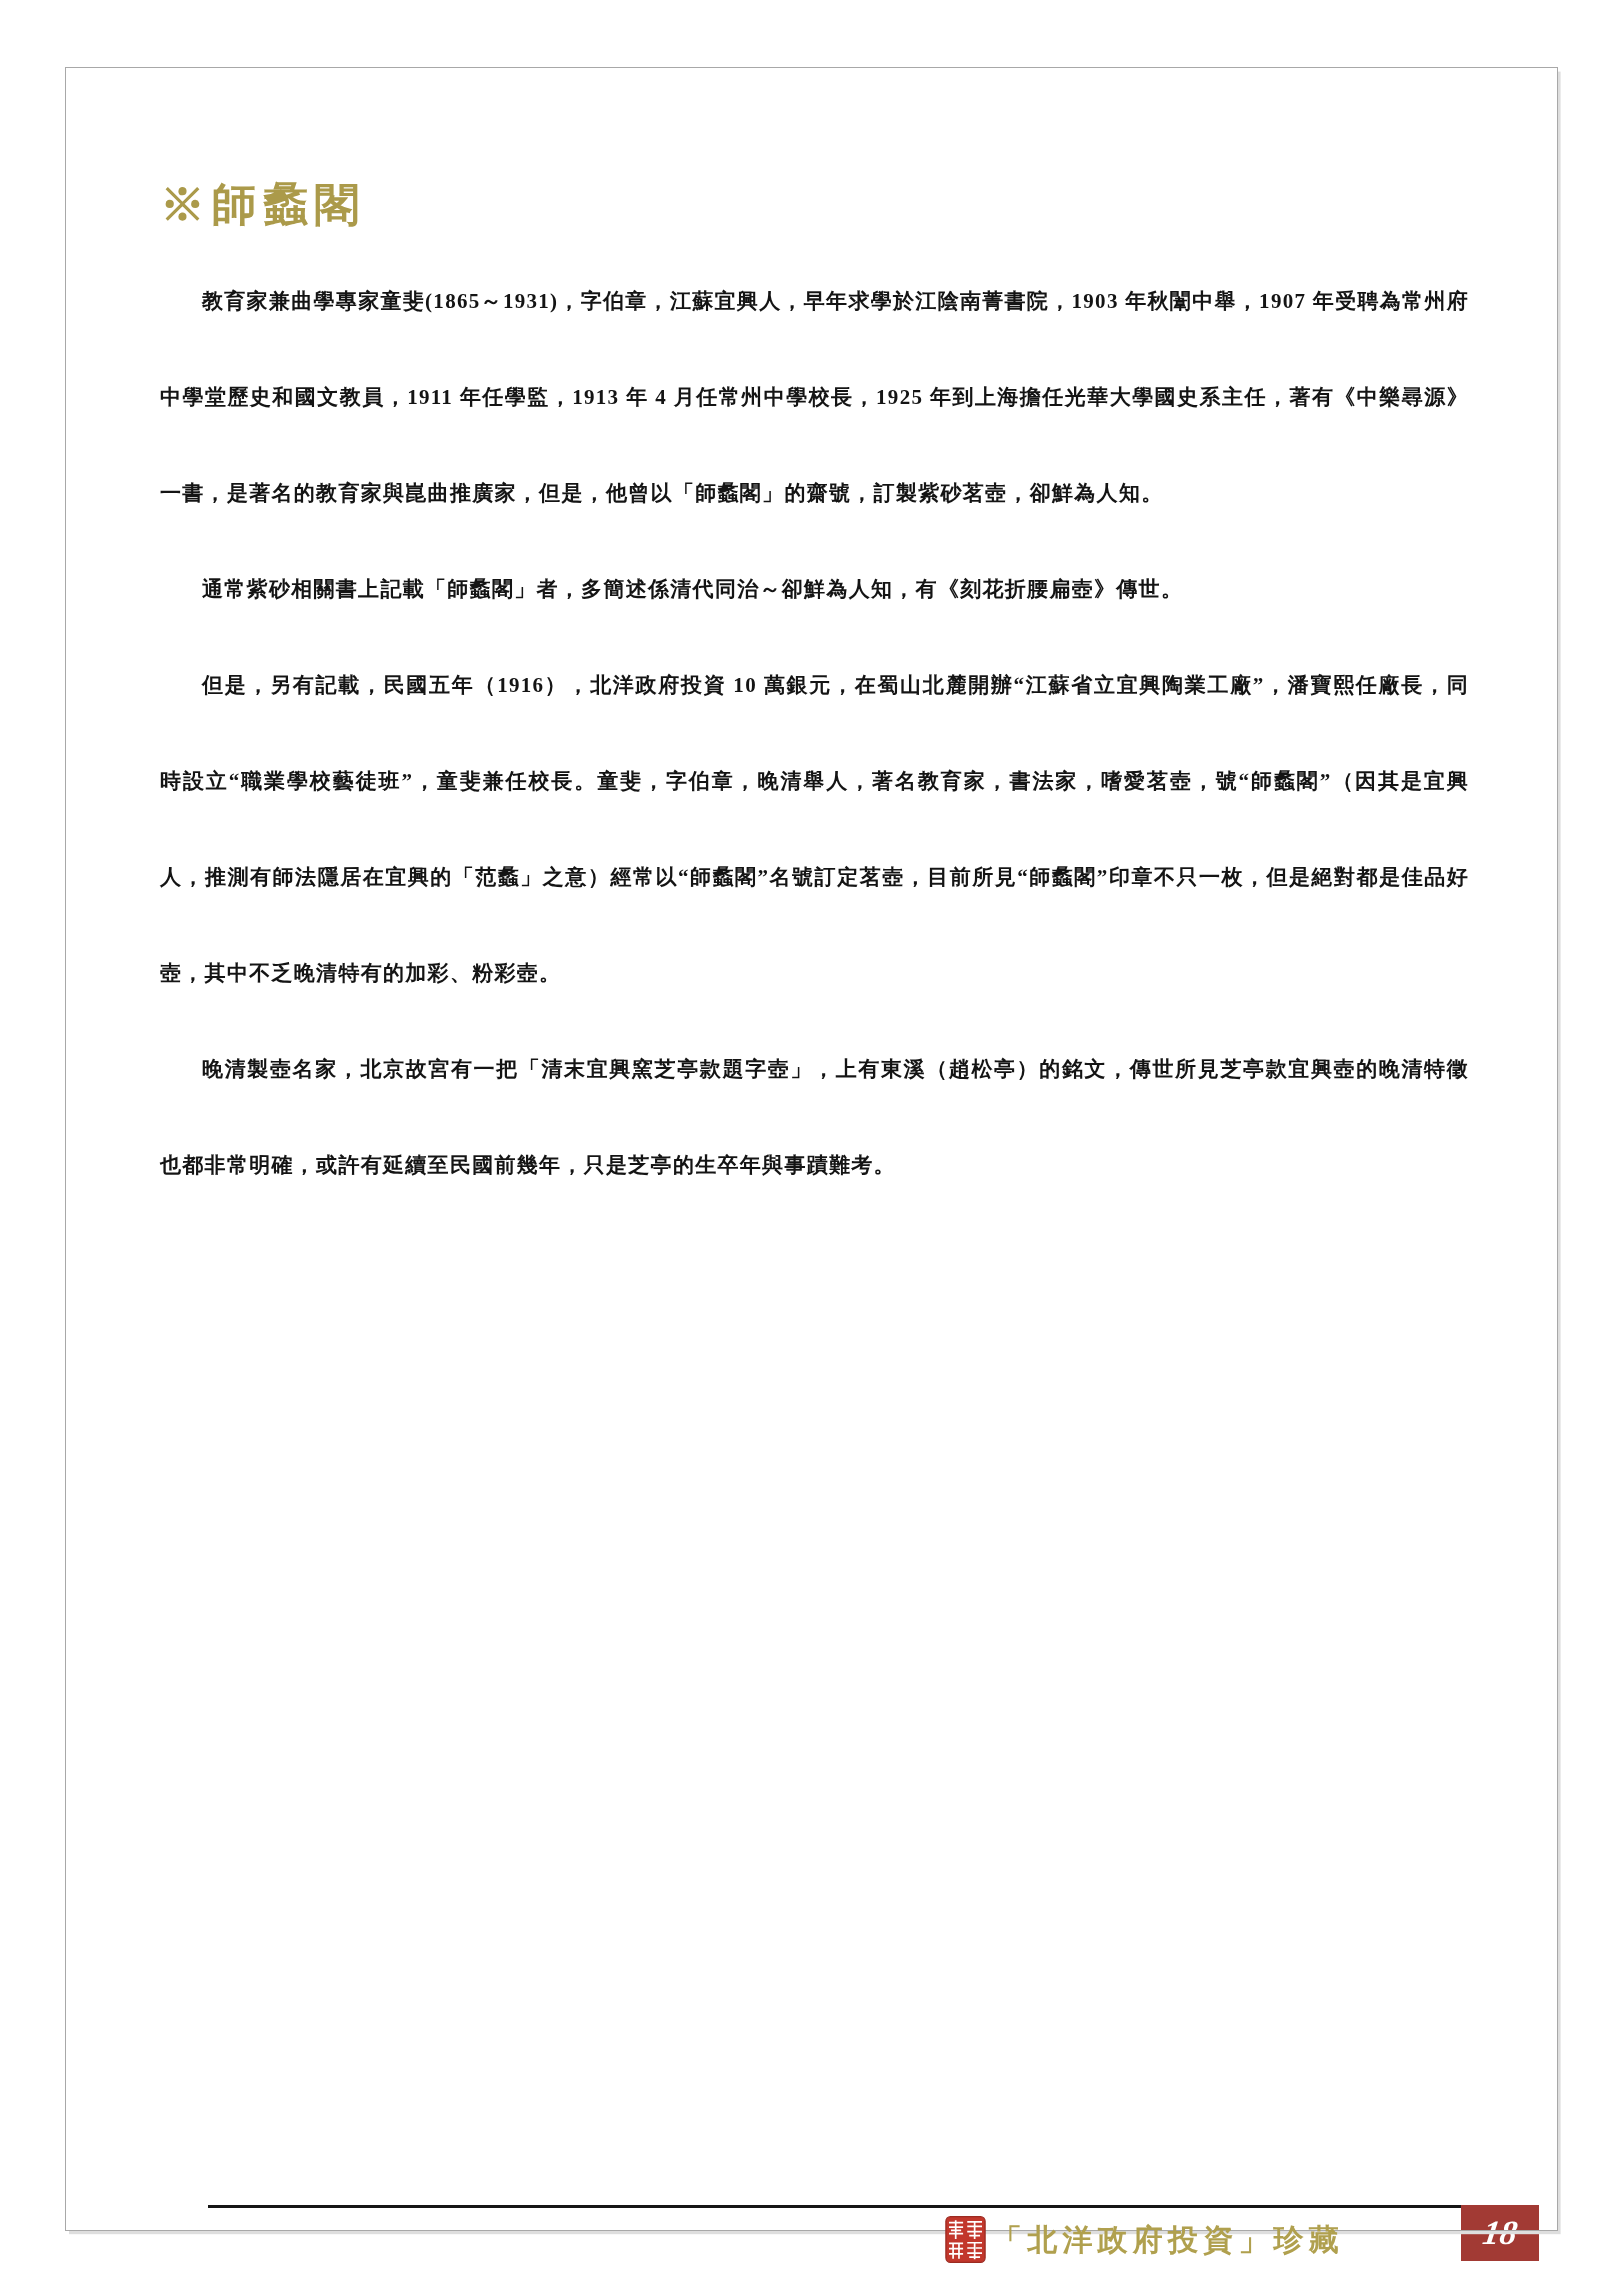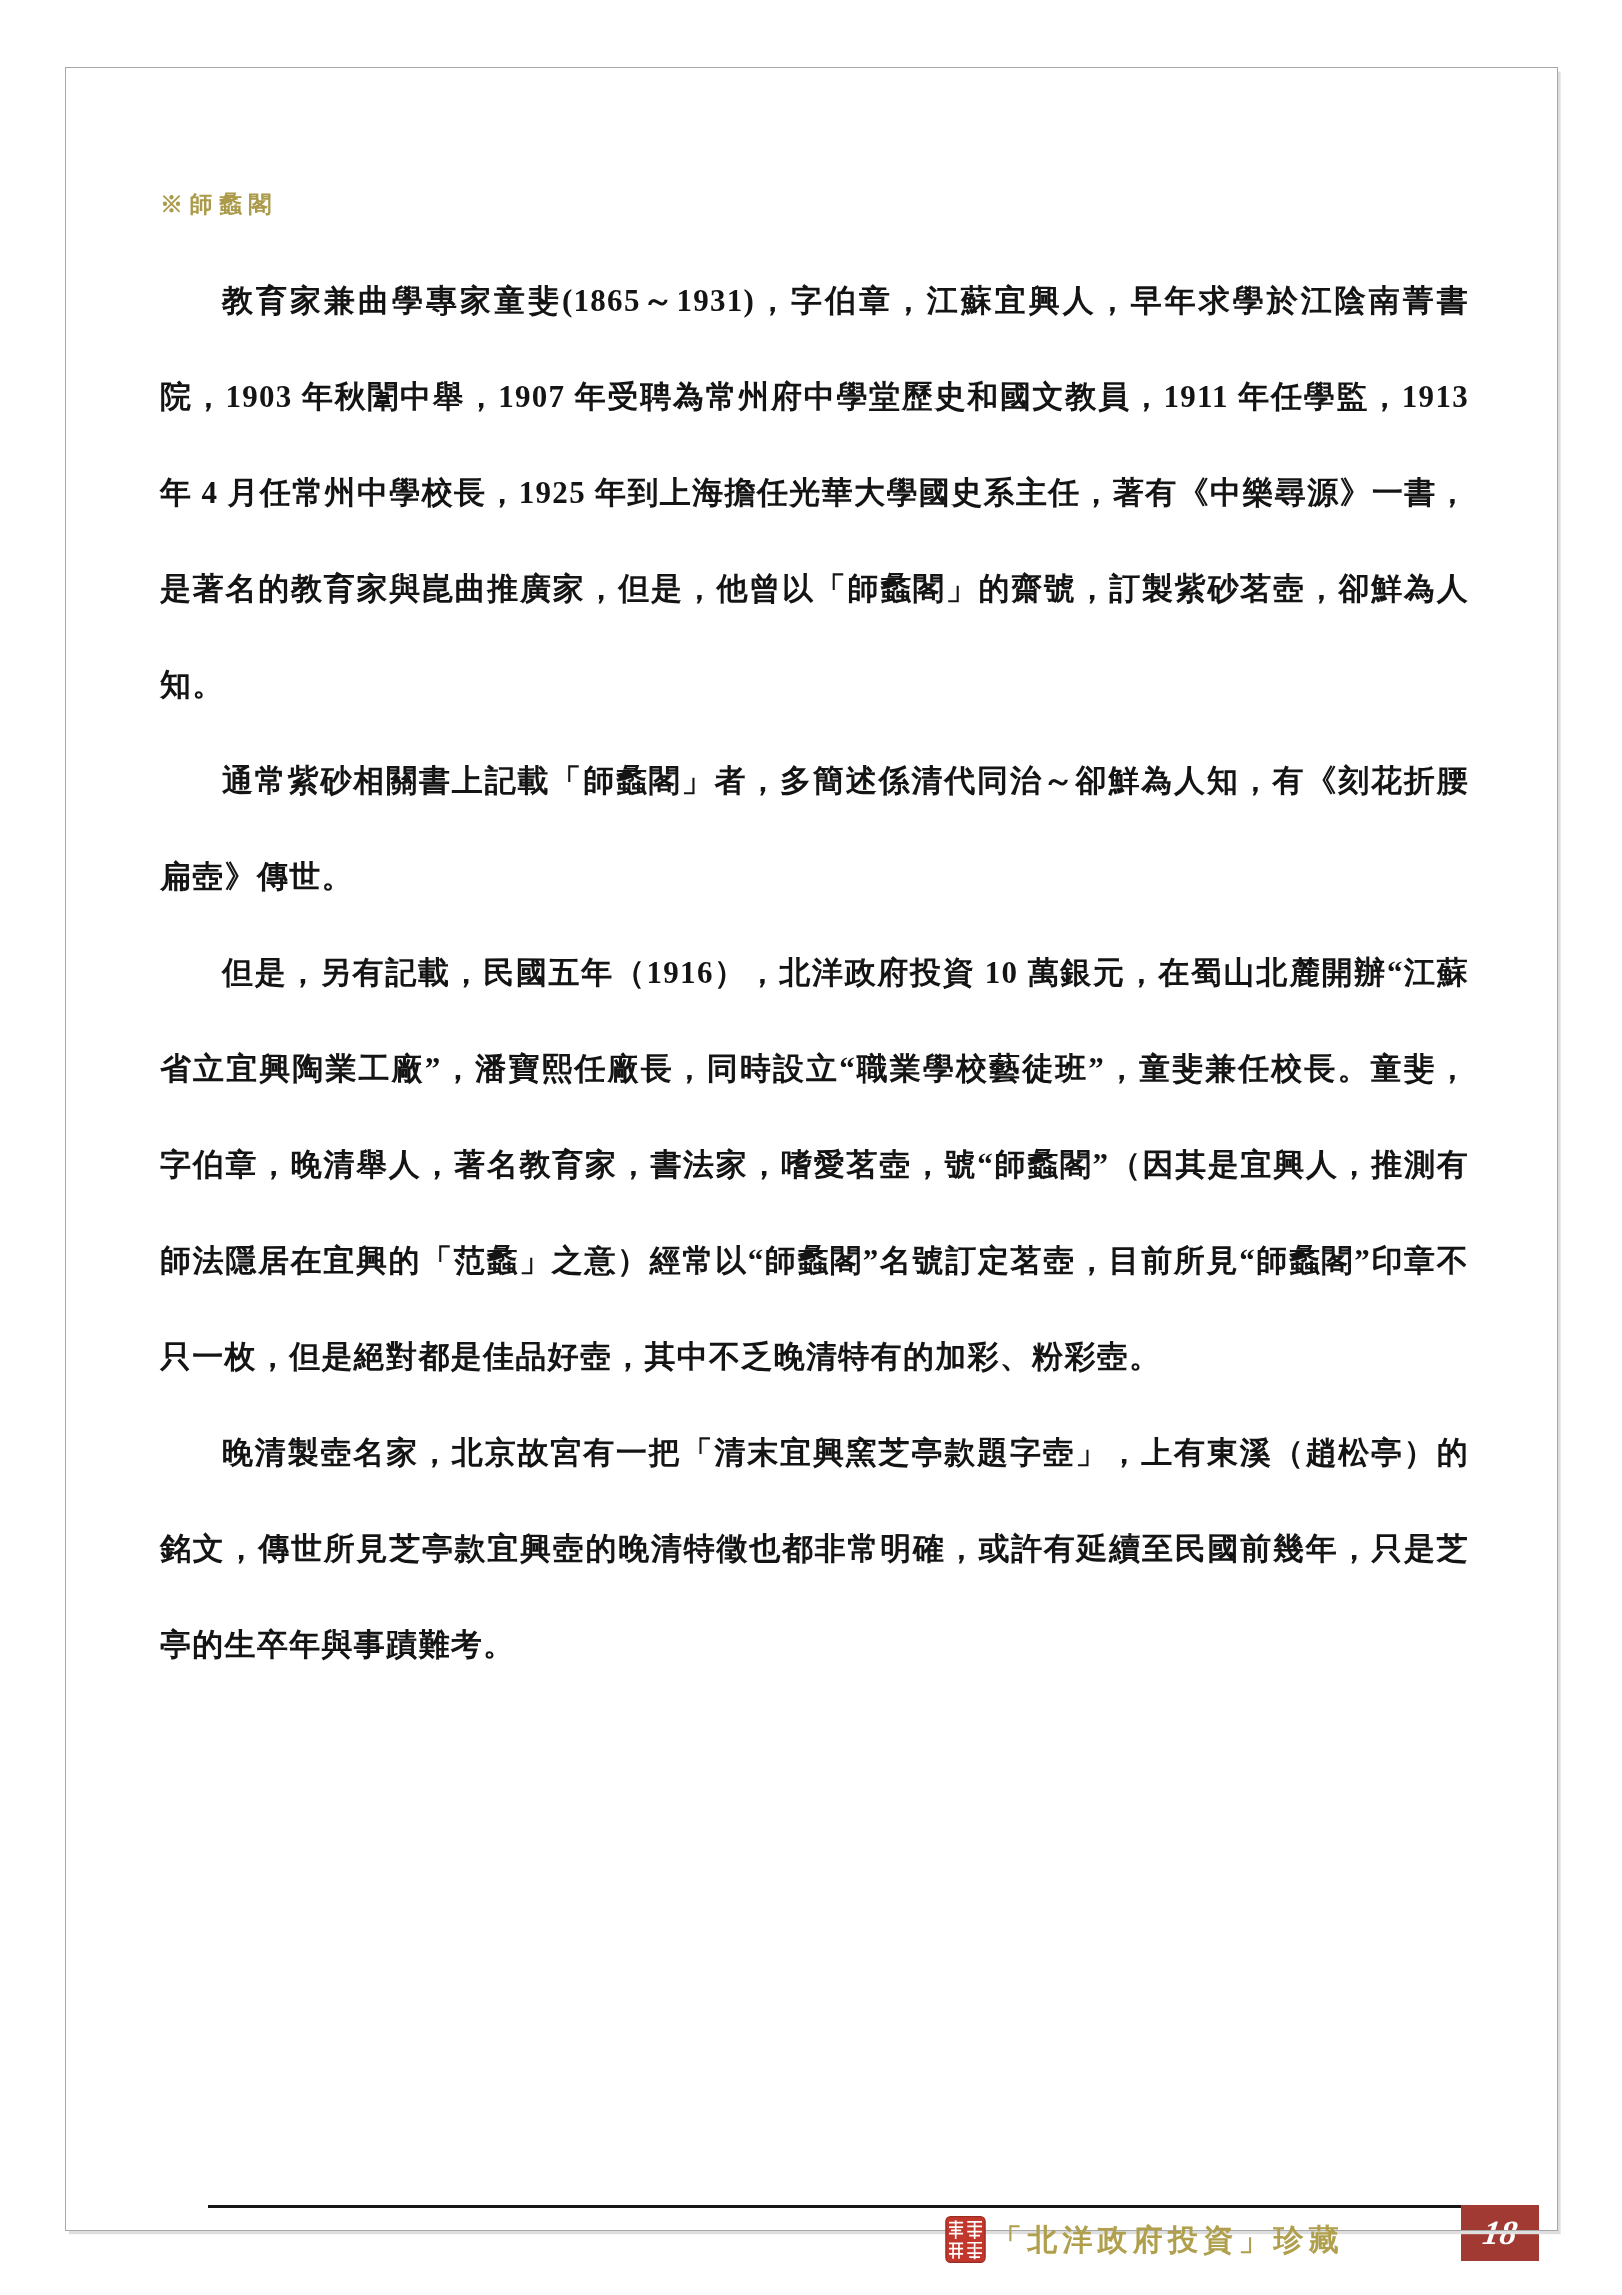--- a/index.html
+++ b/index.html
@@ -8,26 +8,26 @@
     font-family:"Liberation Serif","DejaVu Serif",serif;
   }
   
   .frame{
     position:absolute;left:65px;top:67px;width:1491px;height:2162px;
     border:0.7px solid #a8a8a8;box-shadow:3.3px 3.9px 0 -0.7px #dedede;
     pointer-events:none;z-index:2;background:transparent;
   }
   .content{position:absolute;left:160px;top:157px;width:1309px;z-index:1;}
   .section-heading{
-    margin:0;font-size:23px;line-height:96px;font-weight:bold;
+    margin:0;font-size:45px;line-height:96px;font-weight:bold;
     color:var(--heading-gold,#ab9a4a);letter-spacing:6.5px;
   }
   .h2-gap{margin-top:124px;}
   .body-para{
-    margin:0;font-size:31px;line-height:96px;font-weight:bold;color:#141414;
+    margin:0;font-size:21px;line-height:96px;font-weight:bold;color:#141414;
     text-indent:2em;text-align:justify;text-justify:inter-character;
     letter-spacing:1.3px;
   }
   .footer-rule{
     position:absolute;left:208px;top:2205px;width:1253px;height:2.6px;
     background:#161616;z-index:3;
   }
   .seal{position:absolute;left:945px;top:2216px;width:41px;height:47px;z-index:4;}
   .footer-title{
     position:absolute;left:992px;top:2220px;font-size:30px;font-weight:bold;

